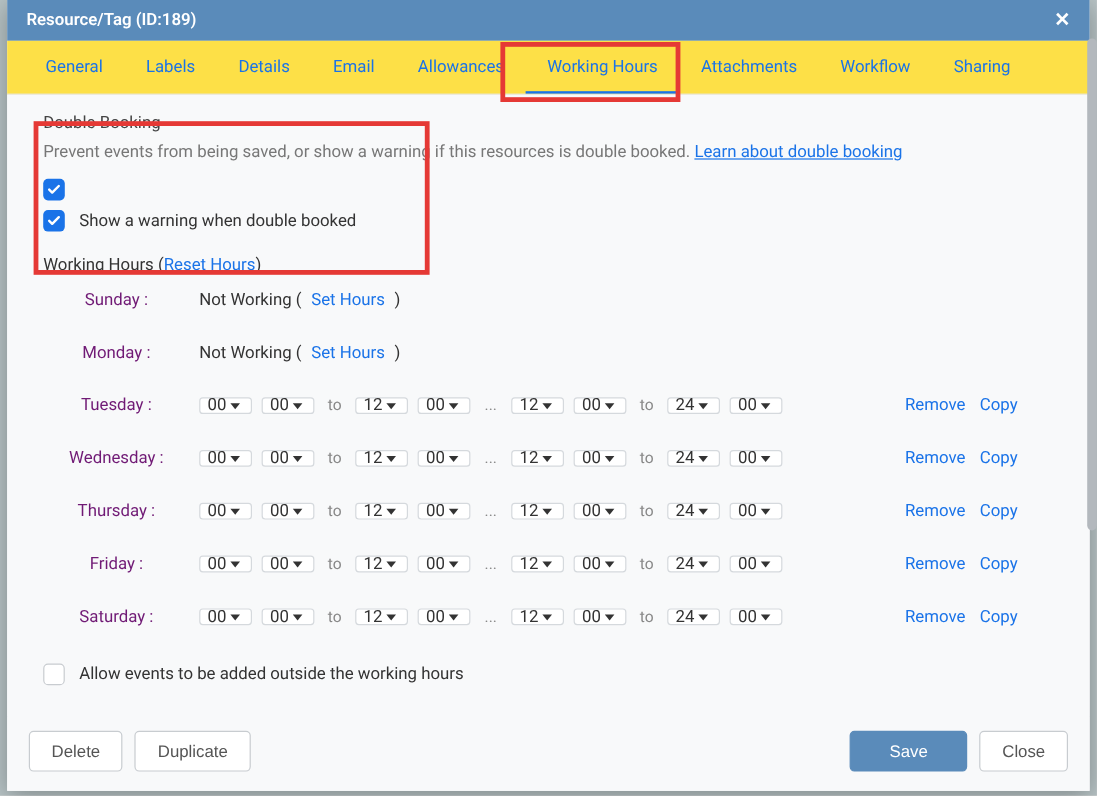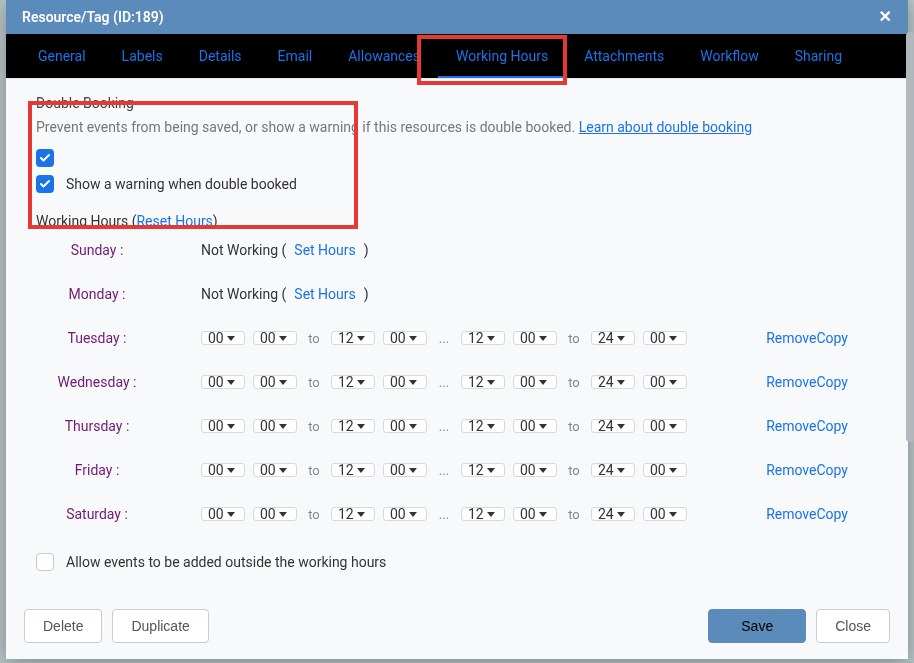--- a/index.html
+++ b/index.html
@@ -41,21 +41,21 @@
     .titlebar .title { font-size: 14px; }
     .titlebar .close-x {
       cursor: pointer;
       font-size: 16px;
       font-weight: bold;
       line-height: 1;
     }
     .tabs {
       display: flex;
       gap: 0;
-      background: #000000;
+      background: #fde047;
       padding: 0 14px;
       border-bottom: 1px solid #e5e8eb;
     }
     .tab {
       padding: 14px 18px 12px;
       color: #1a73e8;
       font-size: 14px;
       cursor: pointer;
       border-bottom: 2px solid transparent;
       white-space: nowrap;
@@ -121,21 +121,20 @@
       text-align: center;
       padding-right: 8px;
       color: #701a75;
     }
     .day-value {
       display: flex;
       align-items: center;
       gap: 8px;
       flex-wrap: wrap;
       flex: 1;
-      margin-left: 35px;
     }
     .not-working { color: #333; }
     .link { color: #1a73e8; cursor: pointer; }
     .sel {
       background: #fff;
       border: 1px solid #d5d9dd;
       border-radius: 3px;
       height: 14px;
       min-width: 44px;
       padding: 0 6px;
@@ -152,21 +151,21 @@
       border-top: 5px solid #333;
     }
     .conn {
       color: #888;
       font-size: 13px;
       min-width: 18px;
       text-align: center;
     }
     .actions {
       display: flex;
-      gap: 0;
+      gap: 12px;
       margin-left: auto;
       padding-right: 30px;
     }
     .footer {
       display: flex;
       padding: 12px 18px 16px;
       align-items: center;
       gap: 10px;
       background: #f8f9fa;
     }
@@ -175,21 +174,21 @@
       border: 1px solid #c8ccd0;
       border-radius: 4px;
       background: #fff;
       color: #555;
       cursor: pointer;
       font-size: 14px;
     }
     .btn-primary {
       background: #5a8bba;
       border-color: #5a8bba;
-      color: #000000;
+      color: #ffffff;
       padding: 8px 32px;
     }
     .spacer { flex: 1; }
     .hl-box1 {
       position: absolute;
       left: 417px; top: 35px; width: 150px; height: 50px;
       border: 4px solid #e53935;
       pointer-events: none;
       z-index: 5;
     }

